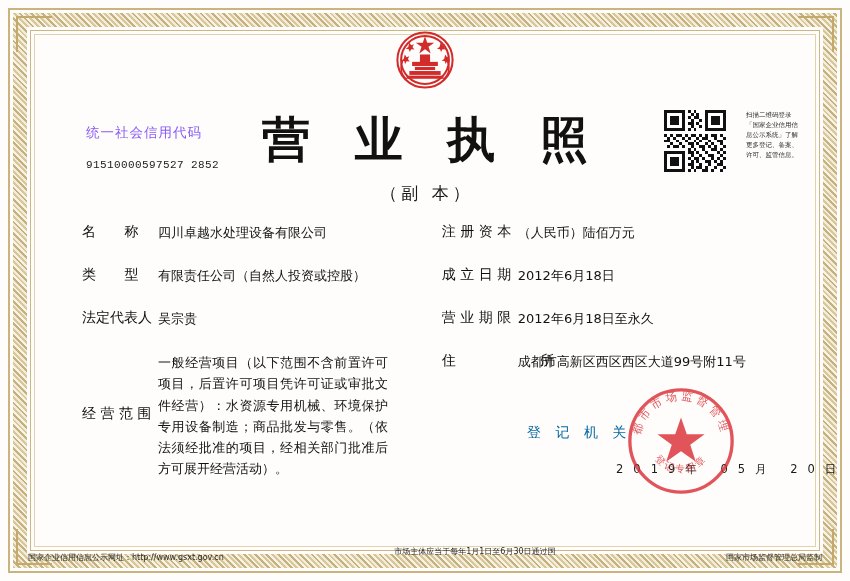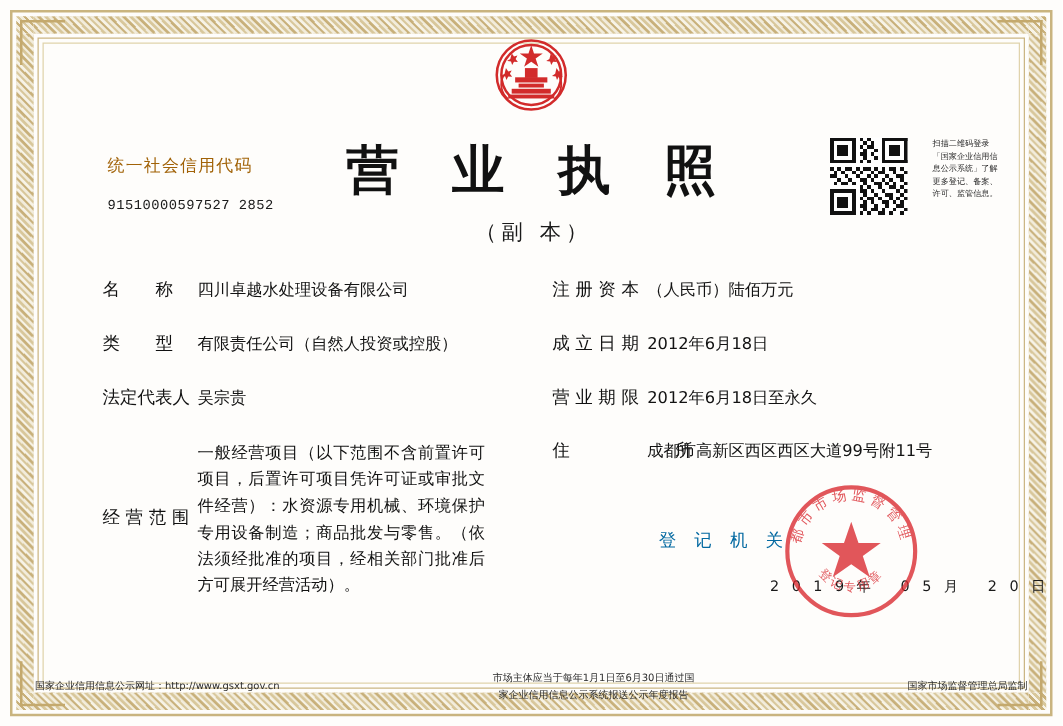--- a/index.html
+++ b/index.html
@@ -72,21 +72,21 @@
   
   .title-block {
     position: absolute;
     left: 0; right: 0;
     top: 108px;
     text-align: center;
     pointer-events: none;
   }
   .doc-title {
     font-family: "DejaVu Serif", "Liberation Serif", serif;
-    font-size: 42px;
+    font-size: 48px;
     font-weight: bold;
     letter-spacing: 14px;
     color: #111;
     text-indent: 14px;
   }
   .doc-subtitle {
     margin-top: 10px;
     font-family: "DejaVu Serif", "Liberation Serif", serif;
     font-size: 17px;
     color: #1a1a1a;
@@ -97,21 +97,21 @@
   
   .credit-code {
     position: absolute;
     left: 86px;
     top: 124px;
     width: 210px;
   }
   .credit-code .label {
     font-family: "DejaVu Serif", "Liberation Serif", serif;
     font-size: 13.5px;
-    color: #a16207;
+    color: #8b5cf6;
     letter-spacing: 1px;
     white-space: nowrap;
   }
   .credit-code .value {
     margin-top: 17px;
     font-family: Liberation Mono, monospace;
     font-size: 11px;
     color: #1b1b1b;
     letter-spacing: 0.4px;
   }
@@ -463,18 +463,17 @@
       </g>
     </svg>
   </div>
 
   <div class="footer">
     <div class="left">
       <span>国家企业信用信息公示网址：</span><a href="#">http://www.gsxt.gov.cn</a>
     </div>
     <div class="center">
       <div>市场主体应当于每年1月1日至6月30日通过国</div>
-      <div>家企业信用信息公示系统报送公示年度报告</div>
     </div>
     <div class="right">国家市场监督管理总局监制</div>
   </div>
 
 </div>
 
 </body></html>

